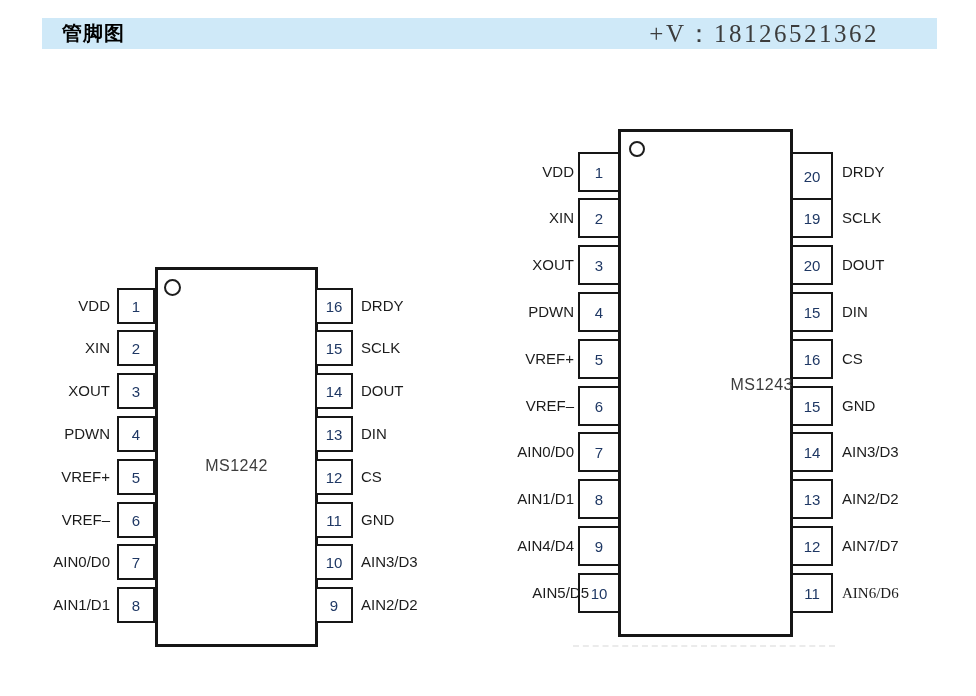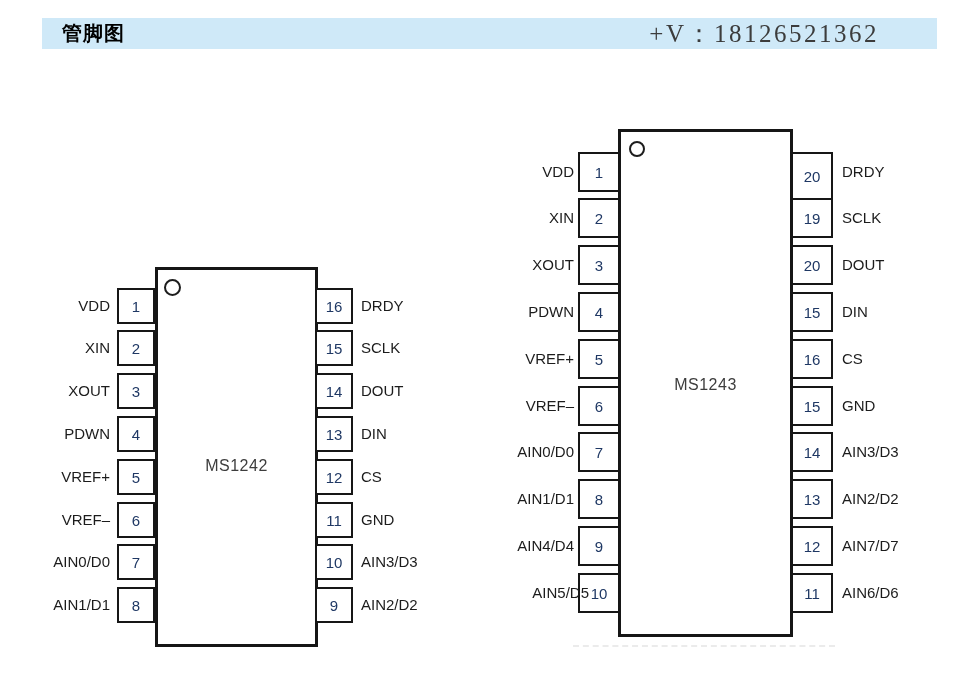--- a/index.html
+++ b/index.html
@@ -156,21 +156,21 @@
         </div>
         <div class="pin-label" style="left: 361px; top: 552px; text-align: left;">AIN3/D3</div>
         <div class="pin-box" style="left: 315px; top: 587px; width: 38px; height: 36px; border-color: rgb(22, 22, 22);">
           <span class="pin-number" style="color: rgb(31, 56, 100);">9</span>
         </div>
         <div class="pin-label" style="left: 361px; top: 595px; text-align: left;">AIN2/D2</div>
       </div>
       <div>
         <div class="chip-body" style="left: 618px; top: 129px; width: 175px; height: 508px; border-color: rgb(22, 22, 22);"></div>
         <div class="pin1-marker" style="left: 629px; top: 141px; width: 16px; height: 16px;"></div>
-        <div class="chip-name" style="left: 618px; top: 375px; width: 175px;">MS1243</div>
+        <div class="chip-name" style="left: 618px; top: 375px; width: 175px; text-align: right;">MS1243</div>
         <div class="pin-box" style="left: 578px; top: 152px; width: 42px; height: 40px; border-color: rgb(22, 22, 22);">
           <span class="pin-number" style="color: rgb(31, 56, 100);">1</span>
         </div>
         <div class="pin-label" style="right: 402px; top: 162px; text-align: right;">VDD</div>
         <div class="pin-box" style="left: 578px; top: 198px; width: 42px; height: 40px; border-color: rgb(22, 22, 22);">
           <span class="pin-number" style="color: rgb(31, 56, 100);">2</span>
         </div>
         <div class="pin-label" style="right: 402px; top: 208px; text-align: right;">XIN</div>
         <div class="pin-box" style="left: 578px; top: 245px; width: 42px; height: 40px; border-color: rgb(22, 22, 22);">
           <span class="pin-number" style="color: rgb(31, 56, 100);">3</span>
@@ -236,19 +236,19 @@
           <span class="pin-number" style="color: rgb(31, 56, 100);">13</span>
         </div>
         <div class="pin-label" style="left: 842px; top: 489px; text-align: left;">AIN2/D2</div>
         <div class="pin-box" style="left: 791px; top: 526px; width: 42px; height: 40px; border-color: rgb(22, 22, 22);">
           <span class="pin-number" style="color: rgb(31, 56, 100);">12</span>
         </div>
         <div class="pin-label" style="left: 842px; top: 536px; text-align: right;">AIN7/D7</div>
         <div class="pin-box" style="left: 791px; top: 573px; width: 42px; height: 40px; border-color: rgb(22, 22, 22);">
           <span class="pin-number" style="color: rgb(31, 56, 100);">11</span>
         </div>
-        <div class="pin-label" style="left: 842px; top: 583px; text-align: left;">AIN6/D6</div>
+        <div class="pin-label" style="left: 842px; top: 583px; text-align: left; font-family: Liberation Serif, serif;">AIN6/D6</div>
       </div>
     </div>
 
   <div class="faint-line"></div>
 
 </div>
 
 </body></html>

